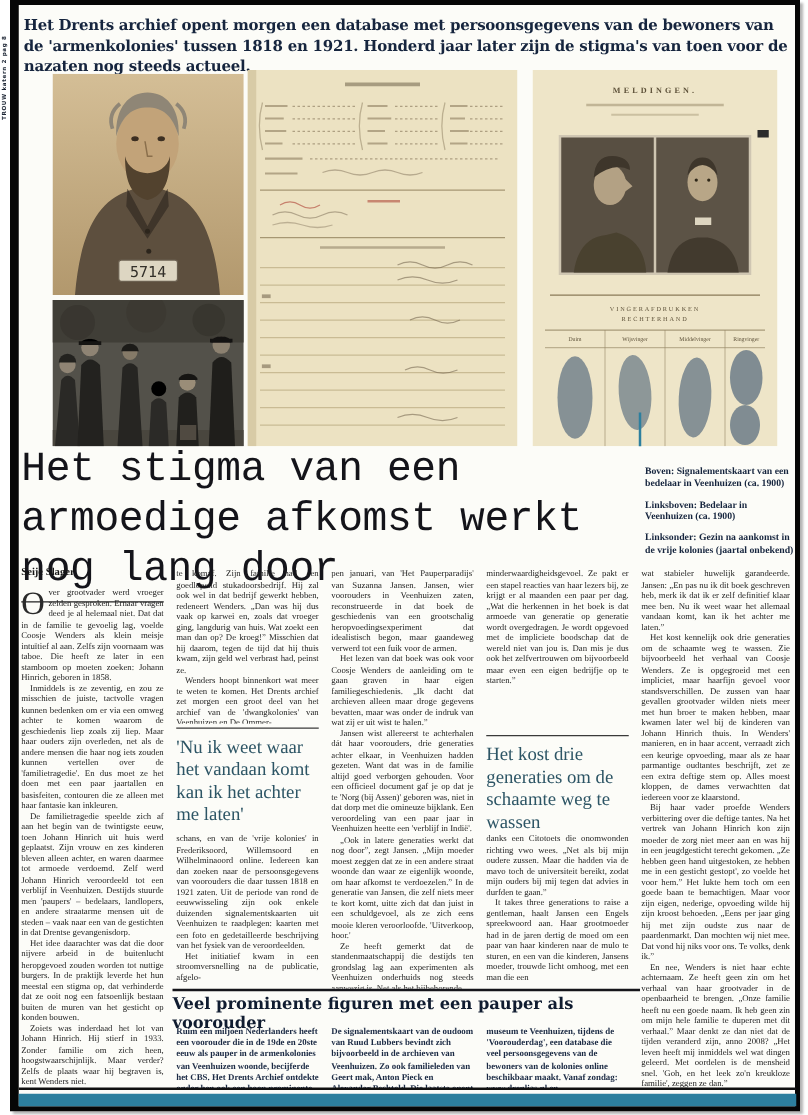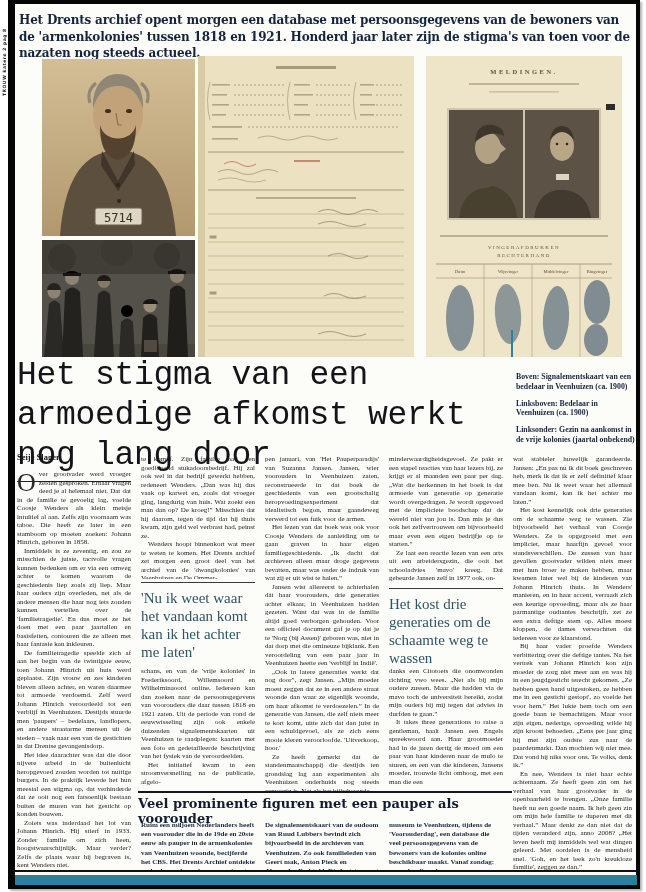--- a/index.html
+++ b/index.html
@@ -276,21 +276,20 @@
   <div class="body col3 paras">
       <p>pen januari, van 'Het Pauperparadijs' van Suzanna Jansen. Jansen, wier voorouders in Veenhuizen zaten, reconstrueerde in dat boek de geschiedenis van een grootschalig heropvoedingsexperiment dat idealistisch begon, maar gaandeweg verwerd tot een fuik voor de armen.</p>
       <p>Het lezen van dat boek was ook voor Coosje Wenders de aanleiding om te gaan graven in haar eigen familiegeschiedenis. „Ik dacht dat archieven alleen maar droge gegevens bevatten, maar was onder de indruk van wat zij er uit wist te halen.”</p>
       <p>Jansen wist allereerst te achterhalen dát haar voorouders, drie generaties achter elkaar, in Veenhuizen hadden gezeten. Want dat was in de familie altijd goed verborgen gehouden. Voor een officieel document gaf je op dat je te 'Norg (bij Assen)' geboren was, niet in dat dorp met die omineuze bijklank. Een veroordeling van een paar jaar in Veenhuizen heette een 'verblijf in Indië'.</p>
       <p>„Ook in latere generaties werkt dat nog door”, zegt Jansen. „Mijn moeder moest zeggen dat ze in een andere straat woonde dan waar ze eigenlijk woonde, om haar afkomst te verdoezelen.” In de generatie van Jansen, die zelf niets meer te kort komt, uitte zich dat dan juist in een schuldgevoel, als ze zich eens mooie kleren veroorloofde. 'Uitverkoop, hoor.'</p>
       <p>Ze heeft gemerkt dat de standenmaatschappij die destijds ten grondslag lag aan experimenten als Veenhuizen onderhuids nog steeds aanwezig is. Net als het bijbehorende</p>
     </div>
 
   <div class="body col4a paras">
       <p>minderwaardigheidsgevoel. Ze pakt er een stapel reacties van haar lezers bij, ze krijgt er al maanden een paar per dag. „Wat die herkennen in het boek is dat armoede van generatie op generatie wordt overgedragen. Je wordt opgevoed met de impliciete boodschap dat de wereld niet van jou is. Dan mis je dus ook het zelfvertrouwen om bijvoorbeeld maar even een eigen bedrijfje op te starten.”</p>
-      <p>Ze laat een reactie lezen van een arts uit een arbeidersgezin, die ooit het schooladvies 'mavo' kreeg. Dat gebeurde Jansen zelf in 1977 ook, on-</p>
     </div>
   <div class="pullquote pq2">Het kost drie generaties om de schaamte weg te wassen</div>
   <div class="body col4b paras">
       <p>danks een Citotoets die onomwonden richting vwo wees. „Net als bij mijn oudere zussen. Maar die hadden via de mavo toch de universiteit bereikt, zodat mijn ouders bij mij tegen dat advies in durfden te gaan.”</p>
       <p>It takes three generations to raise a gentleman, haalt Jansen een Engels spreekwoord aan. Haar grootmoeder had in de jaren dertig de moed om een paar van haar kinderen naar de mulo te sturen, en een van die kinderen, Jansens moeder, trouwde licht omhoog, met een man die een</p>
     </div>
 
   <div class="body col5 paras">
       <p>wat stabieler huwelijk garandeerde. Jansen: „En pas nu ik dit boek geschreven heb, merk ik dat ik er zelf definitief klaar mee ben. Nu ik weet waar het allemaal vandaan komt, kan ik het achter me laten.”</p>
       <p>Het kost kennelijk ook drie generaties om de schaamte weg te wassen. Zie bijvoorbeeld het verhaal van Coosje Wenders. Ze is opgegroeid met een impliciet, maar haarfijn gevoel voor standsverschillen. De zussen van haar gevallen grootvader wilden niets meer met hun broer te maken hebben, maar kwamen later wel bij de kinderen van Johann Hinrich thuis. In Wenders' manieren, en in haar accent, verraadt zich een keurige opvoeding, maar als ze haar parmantige oudtantes beschrijft, zet ze een extra deftige stem op. Alles moest kloppen, de dames verwachtten dat iedereen voor ze klaarstond.</p>

